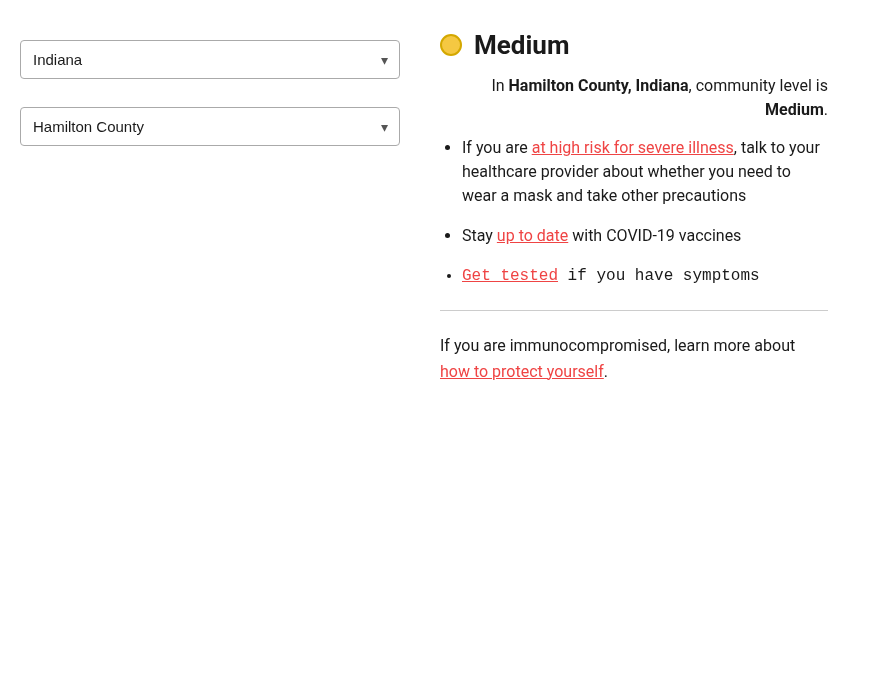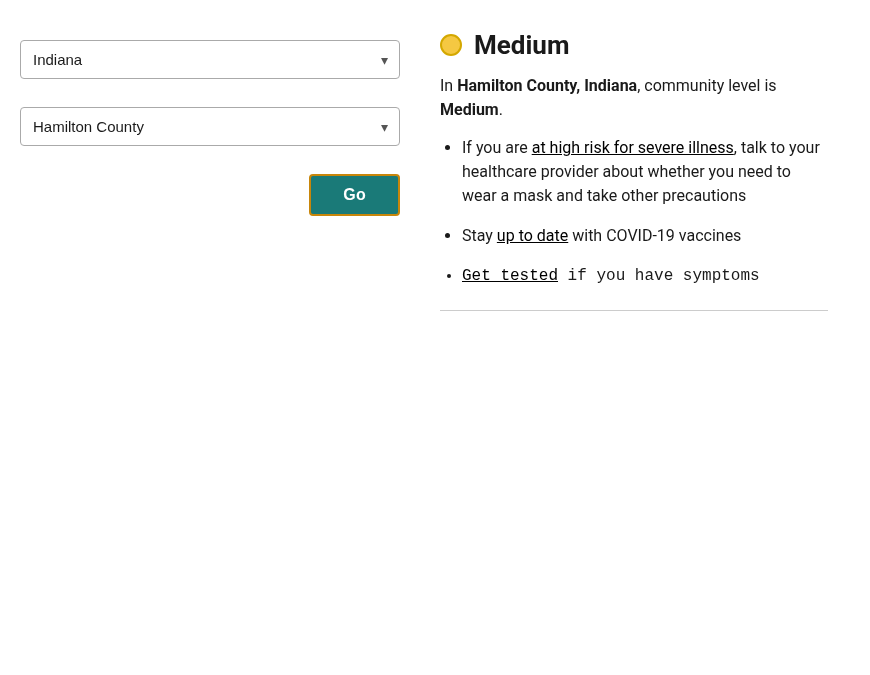--- a/index.html
+++ b/index.html
@@ -105,20 +105,21 @@
       font-size: 26px;
       font-weight: 700;
       color: #1a1a1a;
     }
 
     .community-text {
       font-size: 16px;
       color: #1a1a1a;
       margin-bottom: 14px;
       line-height: 1.5;
+      text-align: right;
     }
 
     .community-text b {
       font-weight: 700;
     }
 
     .bullet-list {
       list-style: disc;
       padding-left: 22px;
       margin-bottom: 20px;
@@ -130,21 +131,21 @@
       margin-bottom: 16px;
       line-height: 1.5;
     }
 
     .bullet-list li:last-child {
       margin-bottom: 0;
       font-family: Liberation Mono, monospace;
     }
 
     a {
-      color: #000000;
+      color: #ef4444;
       text-decoration: underline;
     }
 
     .divider {
       border: none;
       border-top: 1px solid #ccc;
       margin: 22px 0;
     }
 
     .mask-text {
@@ -172,23 +173,20 @@
         
       <option value="Indiana">Indiana</option><option value="Alabama">Alabama</option><option value="Alaska">Alaska</option><option value="Arizona">Arizona</option><option value="Arkansas">Arkansas</option><option value="California">California</option><option value="Colorado">Colorado</option><option value="Connecticut">Connecticut</option><option value="Delaware">Delaware</option><option value="Florida">Florida</option><option value="Georgia">Georgia</option><option value="Hawaii">Hawaii</option><option value="Idaho">Idaho</option><option value="Illinois">Illinois</option><option value="Iowa">Iowa</option><option value="Kansas">Kansas</option><option value="Kentucky">Kentucky</option><option value="Louisiana">Louisiana</option><option value="Maine">Maine</option><option value="Maryland">Maryland</option><option value="Massachusetts">Massachusetts</option><option value="Michigan">Michigan</option><option value="Minnesota">Minnesota</option><option value="Mississippi">Mississippi</option><option value="Missouri">Missouri</option><option value="Montana">Montana</option><option value="Nebraska">Nebraska</option><option value="Nevada">Nevada</option><option value="New Hampshire">New Hampshire</option><option value="New Jersey">New Jersey</option><option value="New Mexico">New Mexico</option><option value="New York">New York</option><option value="North Carolina">North Carolina</option><option value="North Dakota">North Dakota</option><option value="Ohio">Ohio</option><option value="Oklahoma">Oklahoma</option><option value="Oregon">Oregon</option><option value="Pennsylvania">Pennsylvania</option><option value="Rhode Island">Rhode Island</option><option value="South Carolina">South Carolina</option><option value="South Dakota">South Dakota</option><option value="Tennessee">Tennessee</option><option value="Texas">Texas</option><option value="Utah">Utah</option><option value="Vermont">Vermont</option><option value="Virginia">Virginia</option><option value="Washington">Washington</option><option value="West Virginia">West Virginia</option><option value="Wisconsin">Wisconsin</option><option value="Wyoming">Wyoming</option></select>
     </div>
 
     <div class="select-wrapper">
       <select id="county-select">
         
       <option value="Hamilton County">Hamilton County</option><option value="Adams County">Adams County</option><option value="Allen County">Allen County</option><option value="Bartholomew County">Bartholomew County</option><option value="Benton County">Benton County</option><option value="Blackford County">Blackford County</option><option value="Boone County">Boone County</option><option value="Brown County">Brown County</option><option value="Carroll County">Carroll County</option><option value="Cass County">Cass County</option><option value="Clark County">Clark County</option><option value="Clay County">Clay County</option><option value="Clinton County">Clinton County</option><option value="Crawford County">Crawford County</option><option value="Daviess County">Daviess County</option><option value="Dearborn County">Dearborn County</option><option value="Decatur County">Decatur County</option><option value="DeKalb County">DeKalb County</option><option value="Delaware County">Delaware County</option><option value="Dubois County">Dubois County</option><option value="Elkhart County">Elkhart County</option><option value="Fayette County">Fayette County</option><option value="Floyd County">Floyd County</option><option value="Fountain County">Fountain County</option><option value="Franklin County">Franklin County</option><option value="Fulton County">Fulton County</option><option value="Gibson County">Gibson County</option><option value="Grant County">Grant County</option><option value="Greene County">Greene County</option><option value="Hancock County">Hancock County</option><option value="Harrison County">Harrison County</option><option value="Hendricks County">Hendricks County</option><option value="Henry County">Henry County</option><option value="Howard County">Howard County</option><option value="Huntington County">Huntington County</option><option value="Jackson County">Jackson County</option><option value="Jasper County">Jasper County</option><option value="Jay County">Jay County</option><option value="Jefferson County">Jefferson County</option><option value="Jennings County">Jennings County</option><option value="Johnson County">Johnson County</option><option value="Knox County">Knox County</option><option value="Kosciusko County">Kosciusko County</option><option value="LaGrange County">LaGrange County</option><option value="Lake County">Lake County</option><option value="LaPorte County">LaPorte County</option><option value="Lawrence County">Lawrence County</option><option value="Madison County">Madison County</option><option value="Marion County">Marion County</option><option value="Marshall County">Marshall County</option><option value="Martin County">Martin County</option><option value="Miami County">Miami County</option><option value="Monroe County">Monroe County</option><option value="Montgomery County">Montgomery County</option><option value="Morgan County">Morgan County</option><option value="Newton County">Newton County</option><option value="Noble County">Noble County</option><option value="Ohio County">Ohio County</option><option value="Orange County">Orange County</option><option value="Owen County">Owen County</option><option value="Parke County">Parke County</option><option value="Perry County">Perry County</option><option value="Pike County">Pike County</option><option value="Porter County">Porter County</option><option value="Posey County">Posey County</option><option value="Pulaski County">Pulaski County</option><option value="Putnam County">Putnam County</option><option value="Randolph County">Randolph County</option><option value="Ripley County">Ripley County</option><option value="Rush County">Rush County</option><option value="Scott County">Scott County</option><option value="Shelby County">Shelby County</option><option value="Spencer County">Spencer County</option><option value="St. Joseph County">St. Joseph County</option><option value="Starke County">Starke County</option><option value="Steuben County">Steuben County</option><option value="Sullivan County">Sullivan County</option><option value="Switzerland County">Switzerland County</option><option value="Tippecanoe County">Tippecanoe County</option><option value="Tipton County">Tipton County</option><option value="Union County">Union County</option><option value="Vanderburgh County">Vanderburgh County</option><option value="Vermillion County">Vermillion County</option><option value="Vigo County">Vigo County</option><option value="Wabash County">Wabash County</option><option value="Warren County">Warren County</option><option value="Warrick County">Warrick County</option><option value="Washington County">Washington County</option><option value="Wayne County">Wayne County</option><option value="Wells County">Wells County</option><option value="White County">White County</option><option value="Whitley County">Whitley County</option></select>
     </div>
 
-    <div class="go-button-row">
-      <button class="go-button">Go</button>
-    </div>
 
   </div>
 
   <div class="right-panel">
 
     <div class="medium-header">
       <div class="medium-dot"></div>
       <span class="medium-title">Medium</span>
     </div>
 
@@ -199,16 +197,19 @@
     <ul class="bullet-list" id="bullet-list">
 
     <li><span>If you are </span><a href="#">at high risk for severe illness</a><span>, talk to your healthcare provider about whether you need to wear a mask and take other precautions</span></li>
         <li><span>Stay </span><a href="#">up to date</a><span> with COVID-19 vaccines</span></li>
         <li><a href="#">Get tested</a><span> if you have symptoms</span></li>
       </ul>
 
     <hr class="divider">
 
 
+    <p class="immunocompromised-text">
+      <span>If you are immunocompromised, learn more about </span><a href="#">how to protect yourself</a><span>.</span>
+    </p>
 
   </div>
 
 </div>
 
 </body></html>

